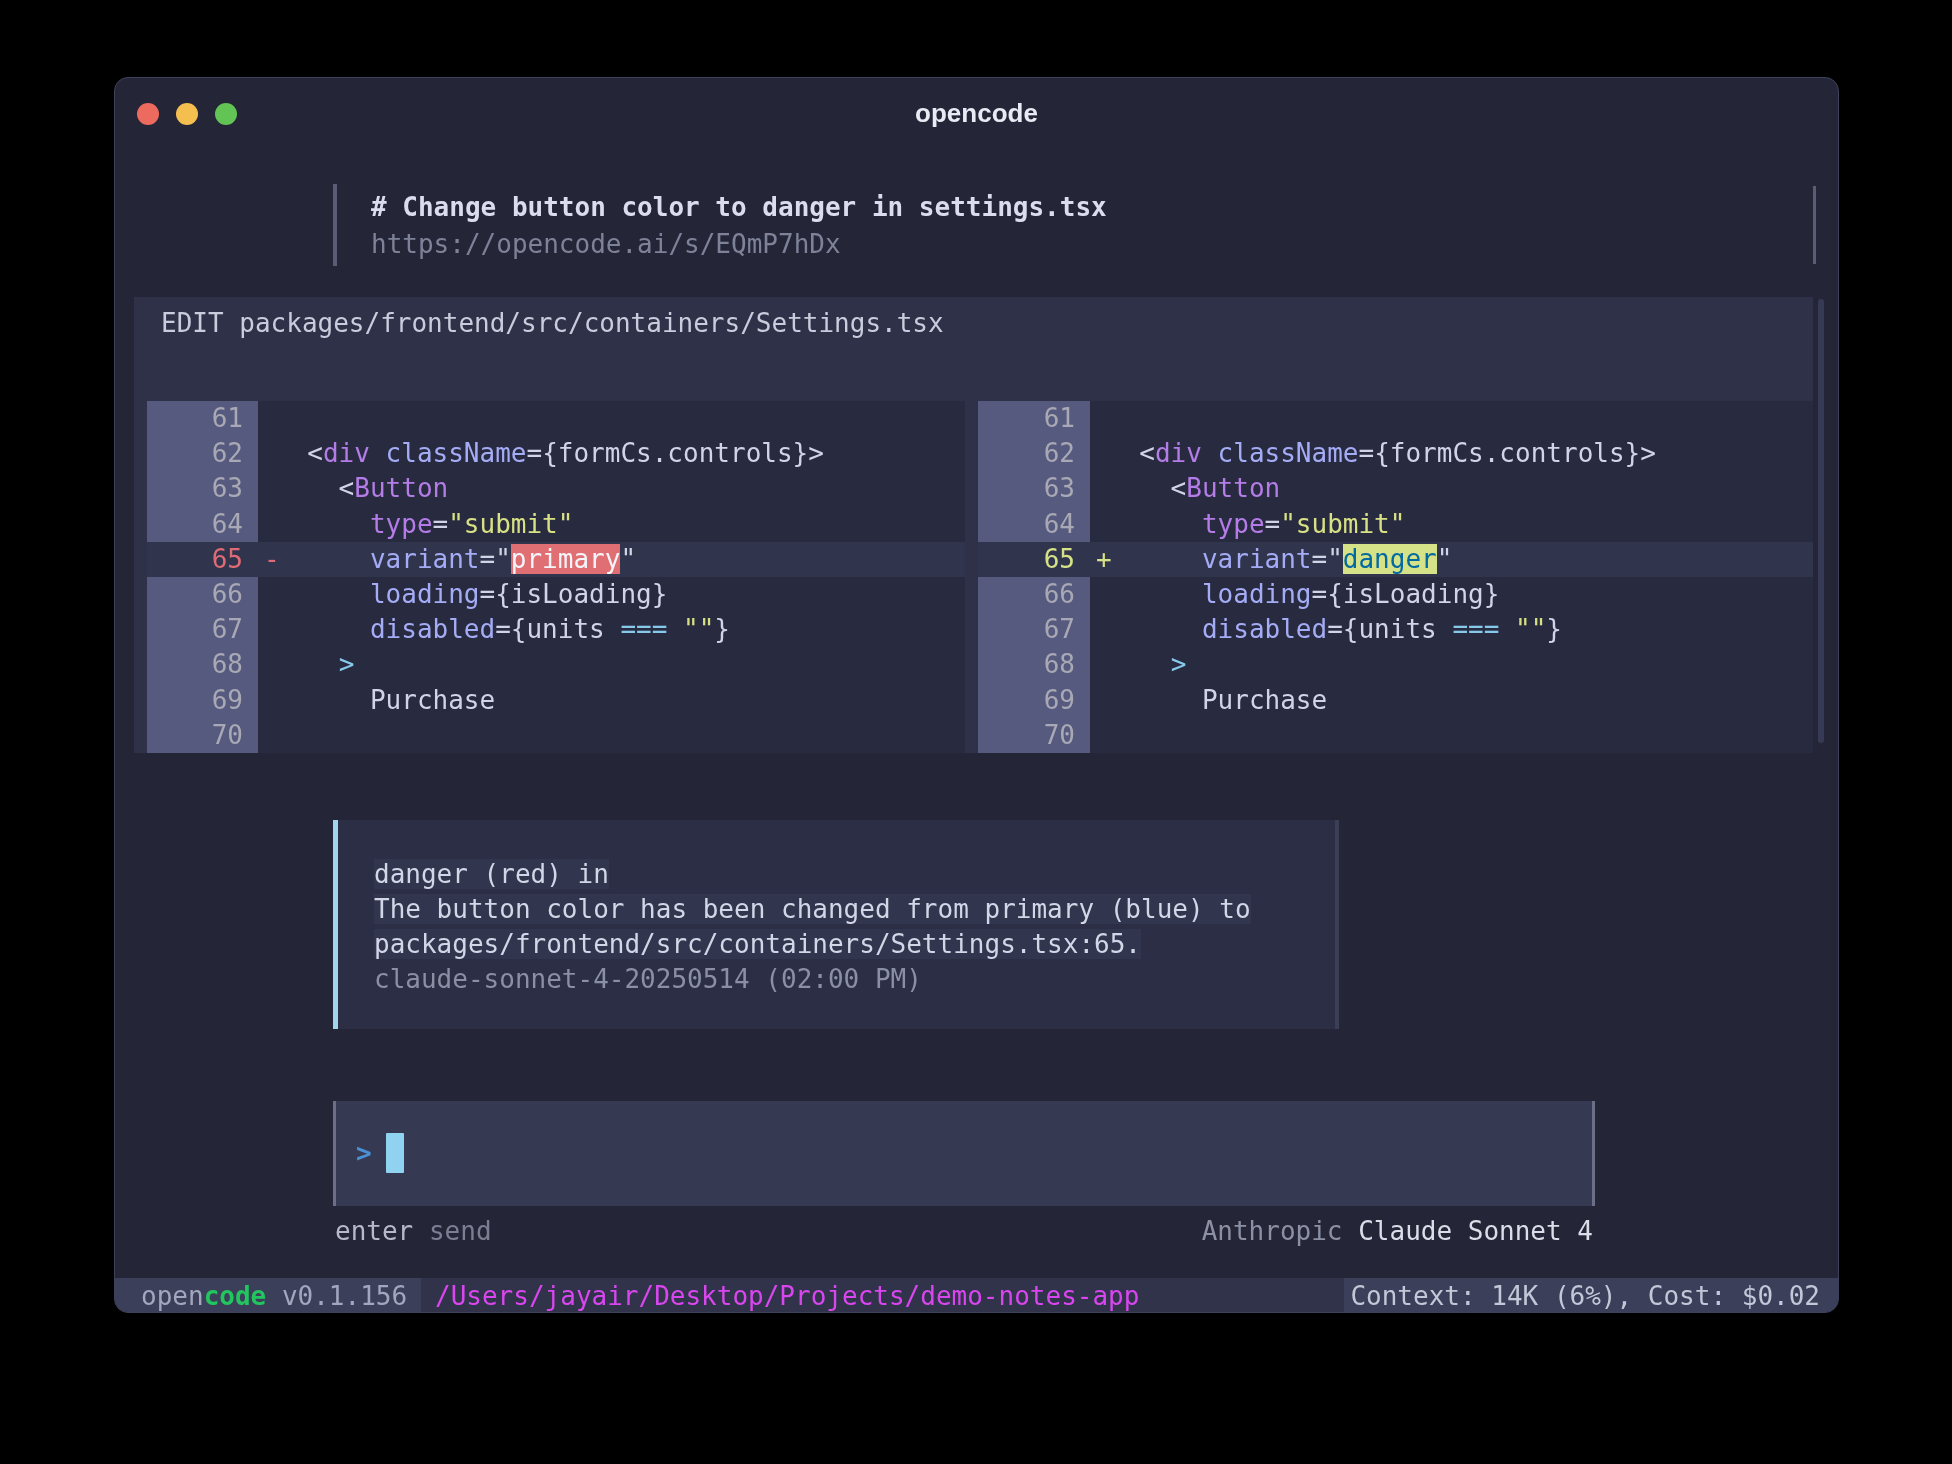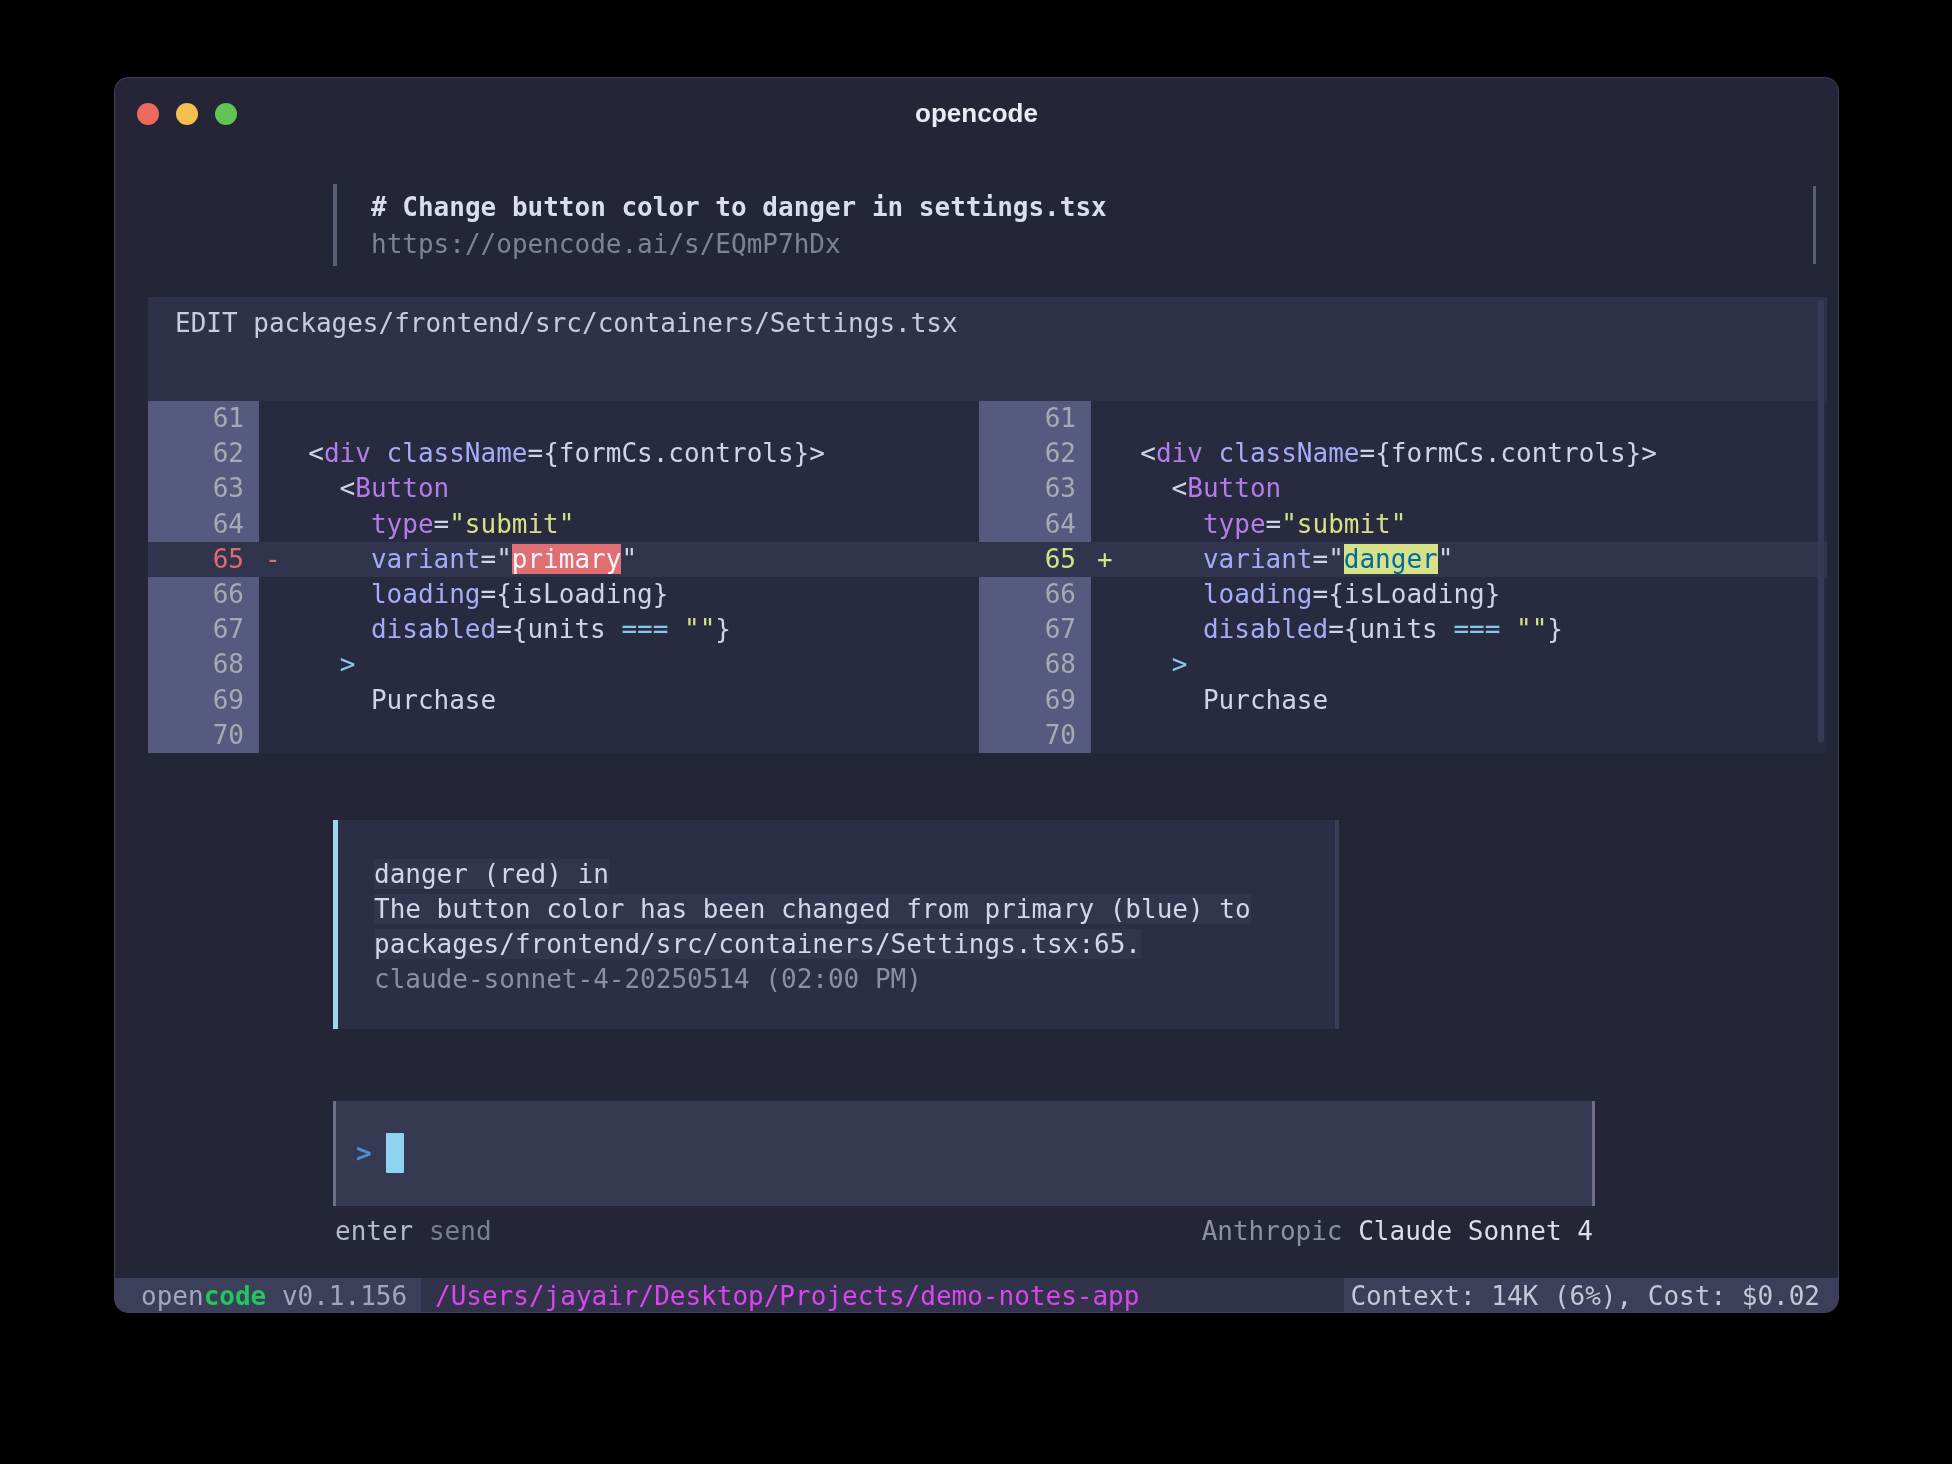--- a/index.html
+++ b/index.html
@@ -25,31 +25,31 @@
   .user-msg{
     position:absolute;left:218px;top:106px;width:1483px;height:82px;
     border-left:4px solid #595d76;padding:5px 0 0 34px;
   }
   .user-msg::after{content:"";position:absolute;right:0;top:2px;bottom:2px;width:3px;background:#595d76;}
   .user-msg .um-title{font-weight:bold;color:#dadded;line-height:37px;white-space:pre;}
   .user-msg .um-url{color:#7e8298;line-height:37px;white-space:pre;}
 
   
   .edit-panel{
-    position:absolute;left:33px;top:219px;width:1679px;height:456px;background:#2e3148;
+    position:absolute;left:19px;top:219px;width:1679px;height:456px;background:#2e3148;
   }
   .edit-title{padding:9px 0 0 27px;color:#c8ccdc;line-height:34px;white-space:pre;}
   .diff{position:absolute;left:0;top:104px;width:100%;height:352px;display:flex;}
   .pane{display:flex;flex-direction:column;}
   .pane.old{width:831px;}
   .pane.new{width:848px;}
   .diff-row{display:flex;height:35.2px;}
   .gutter{
     background:#565a7e;color:#a9a9b6;text-align:right;padding-right:15px;
-    line-height:35.2px;flex:none;white-space:pre;
+    line-height:35.2px;flex:none;white-space:pre;margin-left:13px;
   }
   .pane.old .gutter{width:111px;}
   .pane.new .gutter{width:112px;}
   .code{
     position:relative;flex:1;background:#282b40;line-height:35.2px;white-space:pre;padding-left:18px;
   }
   .diff-row.changed .gutter,.diff-row.changed .code{background:#31344d;}
   .pane.old .diff-row.changed .gutter{color:#de6b75;}
   .pane.new .diff-row.changed .gutter{color:#d5e287;}
   .sign{position:absolute;left:6px;top:0;line-height:35.2px;}

